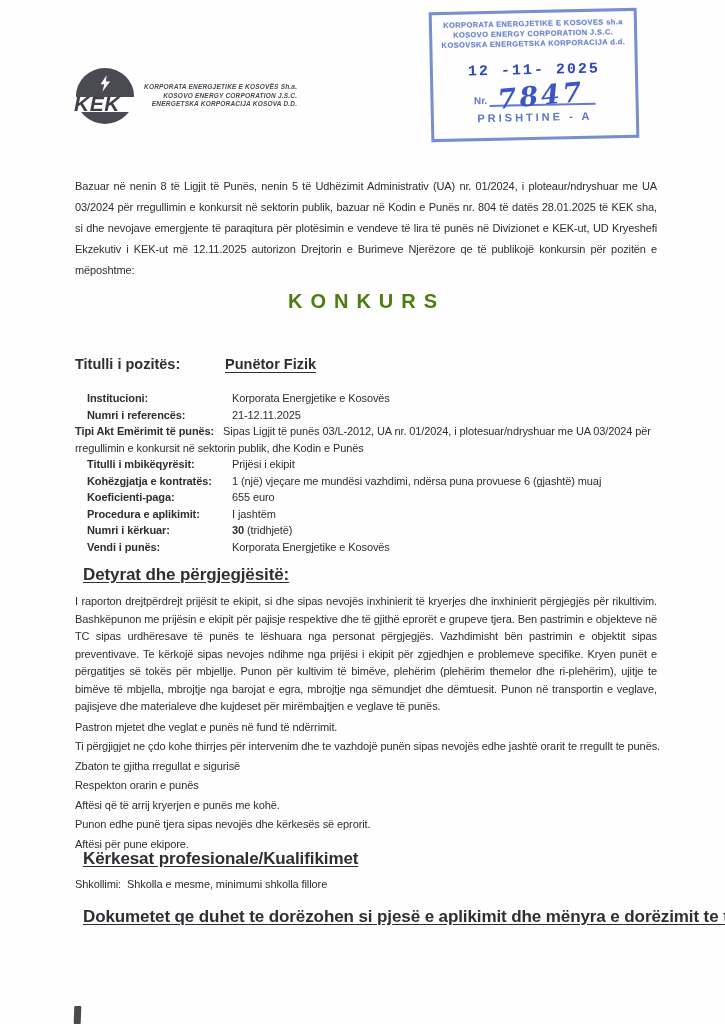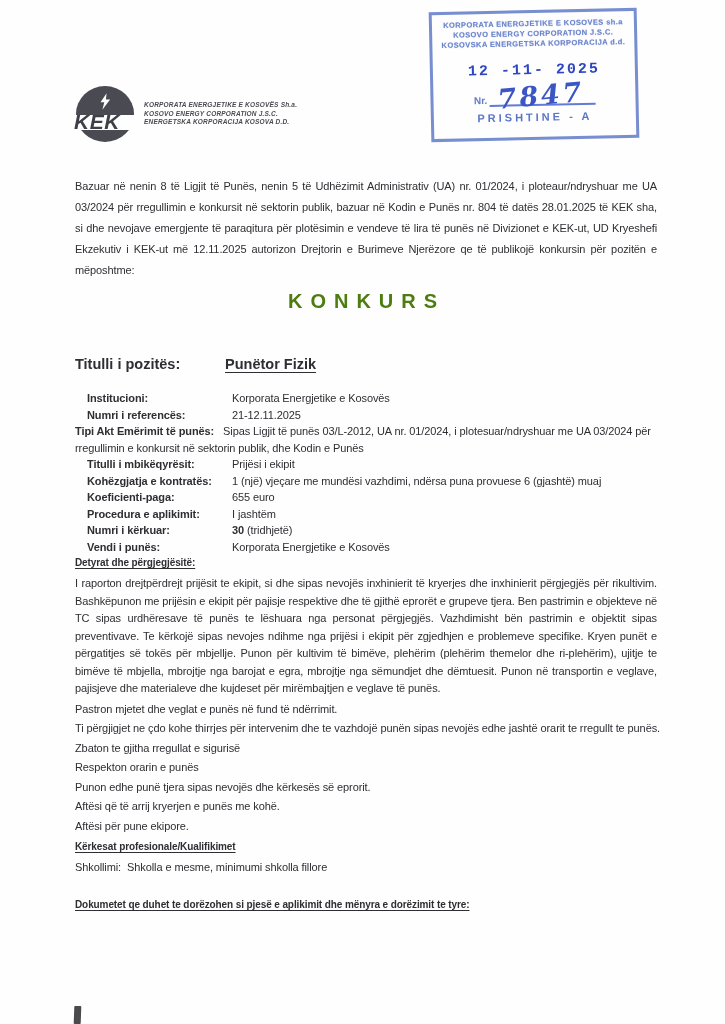--- a/index.html
+++ b/index.html
@@ -26,21 +26,21 @@
   .stamp-nr-label { font-size:10px; font-weight:bold; opacity:.85; padding-right:2px; padding-bottom:1px; }
   .stamp-nr-line { display:inline-block; width:106px; height:27px; border-bottom:2px solid rgba(60,90,200,.8); position:relative; }
   .stamp-nr-value {
     position:absolute; left:8px; bottom:-7px;
     font-family:"DejaVu Serif", serif; font-style:italic; font-weight:bold;
     font-size:27px; color:#3c55c5; transform:rotate(-4deg); letter-spacing:3px; white-space:nowrap;
   }
   .stamp-city { margin-top:5px; font-size:11px; font-weight:bold; letter-spacing:3px; opacity:.9; }
 
   
-  .logo { position:absolute; left:76px; top:86px; display:flex; align-items:center; }
+  .logo { position:absolute; left:76px; top:68px; display:flex; align-items:center;text-align:right; }
   .logo-circle { position:relative; width:58px; height:56px; background:#4a4a52; border-radius:50%; flex:0 0 auto; }
   .bolt { position:absolute; left:21px; top:2px; width:17px; height:27px; }
   .logo-band { position:absolute; left:-2px; right:-2px; top:29px; height:15px; background:#fefefe; display:flex; align-items:center; justify-content:flex-start; }
   .logo-kek { font-weight:bold; font-style:italic; font-size:21px; line-height:1; color:#3f3f47; transform:translateY(-1px); letter-spacing:.5px; }
   .logo-text { margin-left:10px; font-size:6.5px; font-weight:bold; font-style:italic; color:#4a4a52; line-height:8.5px; letter-spacing:.2px; white-space:nowrap; }
 
   
   .intro {
     position:absolute; left:75px; top:176px; width:582px; margin:0;
     font-size:11px; line-height:21px; letter-spacing:-.1px; text-align:justify;
@@ -56,21 +56,21 @@
 
   .details { position:absolute; left:75px; top:390px; width:582px; font-size:11px; line-height:16.5px; letter-spacing:-.1px; }
   .drow { display:grid; grid-template-columns:145px 1fr;padding-left:12px; }
   .dlabel { font-weight:bold; }
   .dflow { margin:0; }
   .dflow .dlabel { margin-right:9px; }
   .dvalue b { font-weight:bold; }
 
   .duties { position:absolute; left:75px; top:557px; width:582px; }
   .sec-heading {
-    margin:0; font-size:10px; font-weight:bold; letter-spacing:-.1px;
+    margin:8px; font-size:17px; font-weight:bold; letter-spacing:-.1px;
     text-decoration:underline; text-underline-offset:2px;
   }
   .duties-para { margin:7px 0 0 0; font-size:11px; line-height:17.5px; letter-spacing:-.1px; text-align:justify; }
   .duty-line { font-size:11px; line-height:19.5px; letter-spacing:-.1px; white-space:nowrap; }
   .duty-line:first-of-type { margin-top:2px; }
 
   .requirements { position:absolute; left:75px; top:841px; width:582px; }
   .edu-line { margin:9px 0 0 0; font-size:11px; letter-spacing:-.1px; }
   .edu-label { margin-right:6px; }
 
@@ -163,22 +163,22 @@
     </div>
   </div>
 
   <div class="duties">
     <h2 class="sec-heading">Detyrat dhe përgjegjësitë:</h2>
     <p class="duties-para">I raporton drejtpërdrejt prijësit te ekipit, si dhe sipas nevojës inxhinierit të kryerjes dhe inxhinierit përgjegjës për rikultivim. Bashkëpunon me prijësin e ekipit për pajisje respektive dhe të gjithë eprorët e grupeve tjera. Ben pastrimin e objekteve në TC sipas urdhëresave të punës te lëshuara nga personat përgjegjës. Vazhdimisht bën pastrimin e objektit sipas preventivave. Te kërkojë sipas nevojes ndihme nga prijësi i ekipit për zgjedhjen e problemeve specifike. Kryen punët e përgatitjes së tokës për mbjellje. Punon për kultivim të bimëve, plehërim (plehërim themelor dhe ri-plehërim), ujitje te bimëve të mbjella, mbrojtje nga barojat e egra, mbrojtje nga sëmundjet dhe dëmtuesit. Punon në transportin e veglave, pajisjeve dhe materialeve dhe kujdeset për mirëmbajtjen e veglave të punës.</p>
     <div class="duty-line">Pastron mjetet dhe veglat e punës në fund të ndërrimit.</div>
     <div class="duty-line">Ti përgjigjet ne çdo kohe thirrjes për intervenim dhe te vazhdojë punën sipas nevojës edhe jashtë orarit te rregullt te punës.</div>
     <div class="duty-line">Zbaton te gjitha rregullat e sigurisë</div>
     <div class="duty-line">Respekton orarin e punës</div>
+    <div class="duty-line">Aftësi që të arrij kryerjen e punës me kohë.</div>
     <div class="duty-line">Punon edhe punë tjera sipas nevojës dhe kërkesës së eprorit.</div>
-    <div class="duty-line">Aftësi që të arrij kryerjen e punës me kohë.</div>
     <div class="duty-line">Aftësi për pune ekipore.</div>
   </div>
 
   <div class="requirements">
     <h2 class="sec-heading">Kërkesat profesionale/Kualifikimet</h2>
     <p class="edu-line">
       <span class="edu-label">Shkollimi:</span><span>Shkolla e mesme, minimumi shkolla fillore</span>
     </p>
   </div>
 

